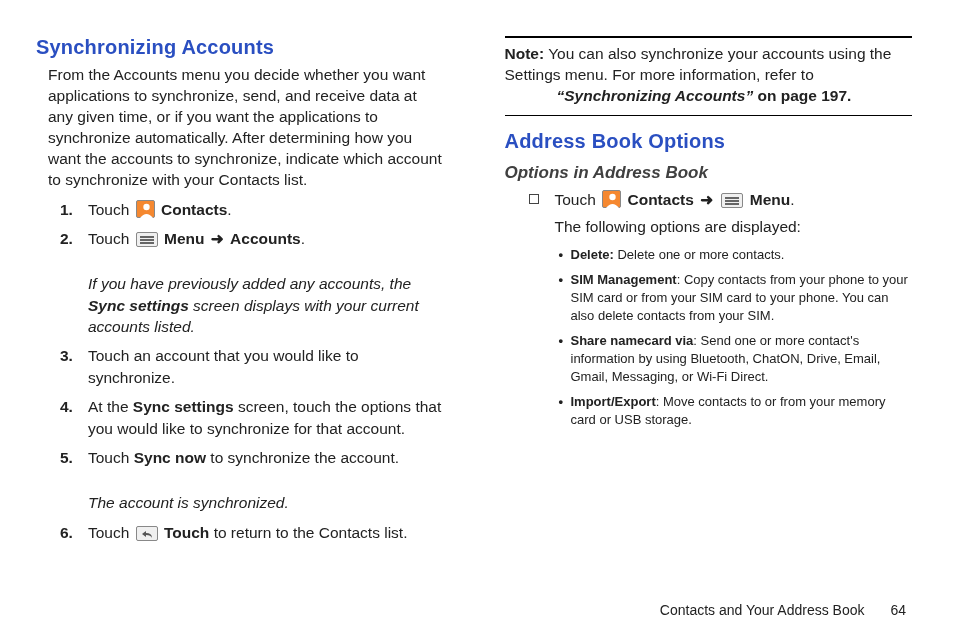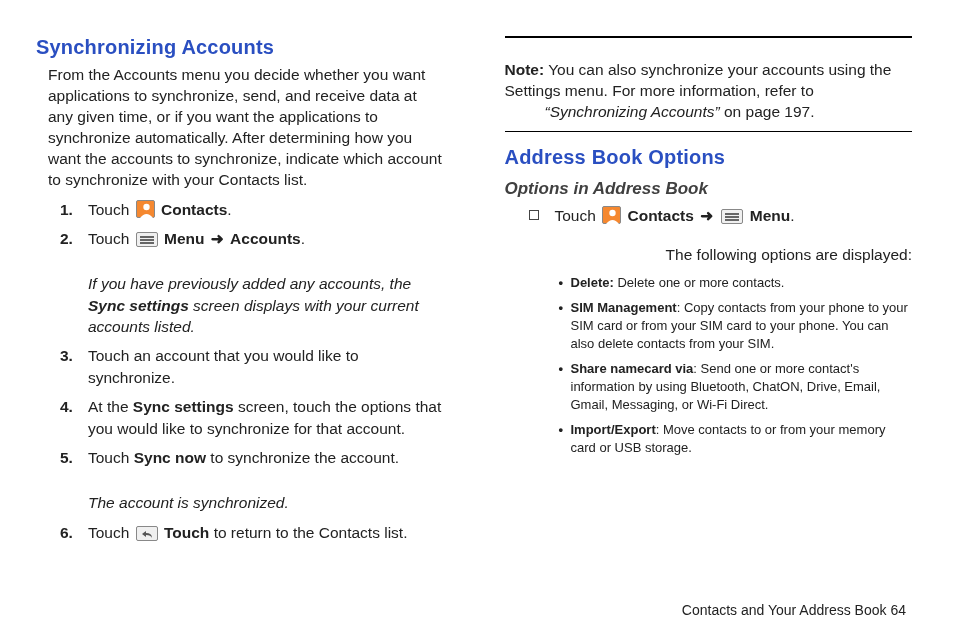--- a/index.html
+++ b/index.html
@@ -103,29 +103,30 @@
   }
   .icon-back svg { display:block; }
   .arrow {
     display:inline-block;
     font-weight:700;
     margin: 0 2px;
   }
   .note-box {
     border-top: 2.5px solid #000;
     border-bottom: 1px solid #000;
-    padding: 22px 0 8px 0;
+    padding: 6px 0 8px 0;
     font-size: 15.5px;
     line-height: 1.35;
     margin-bottom: 14px;
     font-stretch: condensed;
   }
   .note-box .note-label { font-weight:700; }
   .note-body {
-    margin-left: 40px;
+    margin-left: 52px;
+    font-weight: bold;
   }
   .note-body em { font-style: italic; }
   ul.square {
     list-style: none;
     margin-left: 24px;
     margin-top: 4px;
   }
   ul.square > li {
     position: relative;
     padding-left: 26px;
@@ -135,22 +136,21 @@
   }
   ul.square > li::before {
     content: "";
     position: absolute;
     left: 0; top: 5px;
     width: 8px; height: 8px;
     border: 1.5px solid #444;
   }
   .opt-sub {
     display:block;
-    margin-top: 18px;
-    text-align: right;
+    margin-top: 6px;
   }
   ul.bullets {
     list-style: none;
     margin-left: 4px;
     margin-top: 8px;
   }
   ul.bullets > li {
     position: relative;
     padding-left: 12px;
     font-size: 13px;
@@ -164,21 +164,21 @@
     left: 0;
     font-weight: 700;
   }
   .footer {
     position: absolute;
     bottom: 18px;
     right: 48px;
     font-size: 14px;
     font-stretch: condensed;
   }
-  .footer .pn { }
+  .footer .pn { margin-left: 22px; }
 </style>
 </head>
 <body>
 
 <div class="columns">
 
   <div class="col">
     <h2 class="section">Synchronizing Accounts</h2>
     <p class="body">From the Accounts menu you decide whether you want applications to synchronize, send, and receive data at any given time, or if you want the applications to synchronize automatically. After determining how you want the accounts to synchronize, indicate which account to synchronize with your Contacts list.</p>
     <ol class="steps">

